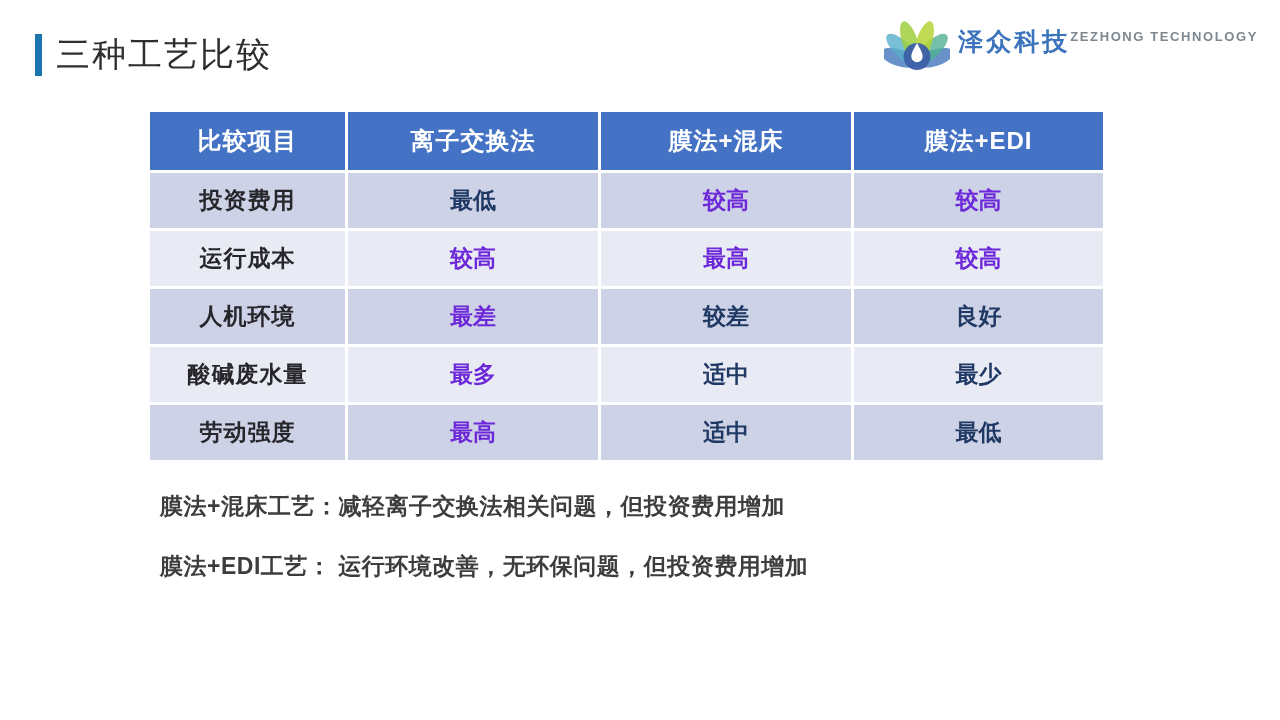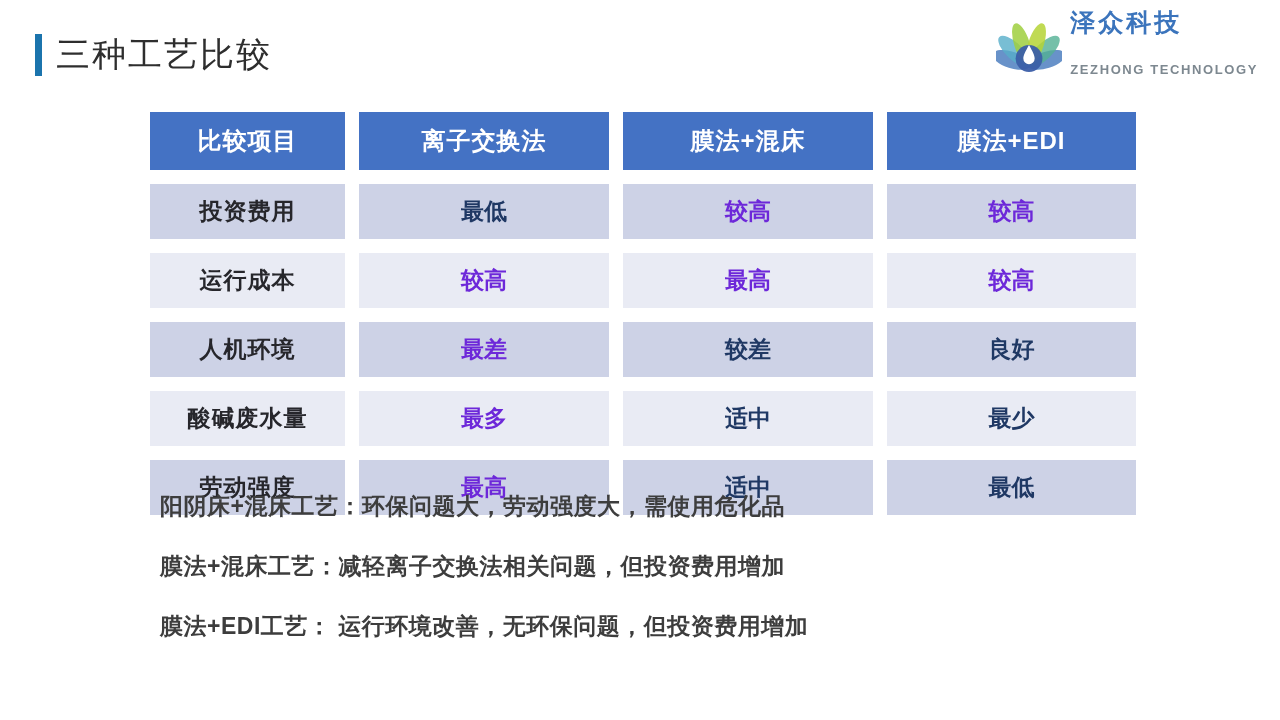--- a/index.html
+++ b/index.html
@@ -8,31 +8,31 @@
 
   .slide { position: absolute; inset: 0; background: #ffffff; }
 
   
   .title-wrap { position: absolute; left: 35px; top: 32px; display: flex; align-items: center; }
   .title-accent { width: 7px; height: 42px; background: #1b74ad; margin-right: 14px; }
   .slide-title { font-size: 34px; color: #2e2e2e; letter-spacing: 2px; font-weight: 500; text-align: right; }
 
   .logo { position: absolute; right: 22px; top: 8px; display: flex; align-items: center; }
   .logo-icon { width: 66px; height: 66px; margin-right: 8px; }
-  .logo-text { display: flex; flex-direction: column; gap: 24px; }
+  .logo-text { display: flex; flex-direction: row; }
   .logo-name { font-size: 25px; font-weight: bold; color: #3b74bc; letter-spacing: 3px; line-height: 28px; }
   .logo-sub { font-size: 13px; font-weight: bold; color: #7d8890; letter-spacing: 1.6px; margin-top: 2px; }
 
   
   .cmp-table {
     position: absolute; left: 150px; top: 112px;
     display: grid;
     grid-template-columns: 195px 250px 250px 249px;
     grid-template-rows: 58px 55px 55px 55px 55px 55px;
-    gap: 14px;
+    gap: 3px;
     background: #ffffff;
     width: 959px;
   }
   .cell { display: flex; align-items: center; justify-content: center; }
   .th { background: #4472c4; color: #ffffff; font-size: 24px; font-weight: bold; letter-spacing: 1px; }
   .td { font-size: 23px; font-weight: bold; }
   .row-dark { background: #cdd2e6; }
   .row-light { background: #e9ebf4; }
   .label-cell { color: #26262b; letter-spacing: 1px; }
   .navy { color: #1f3864; }
@@ -98,18 +98,17 @@
     <div class="cell td row-light navy">适中</div>
     <div class="cell td row-light navy">最少</div>
 
     <div class="cell td row-dark label-cell">劳动强度</div>
     <div class="cell td row-dark red">最高</div>
     <div class="cell td row-dark navy">适中</div>
     <div class="cell td row-dark navy">最低</div>
   </div>
 
   <div class="notes">
-    <p class="note-line">阳阴床+混床工艺：环保问题大，劳动强度大，需使用危化品</p>
     <p class="note-line">膜法+混床工艺：减轻离子交换法相关问题，但投资费用增加</p>
     <p class="note-line">膜法+EDI工艺： 运行环境改善，无环保问题，但投资费用增加</p>
   </div>
 
 </div>
 
 </body></html>

